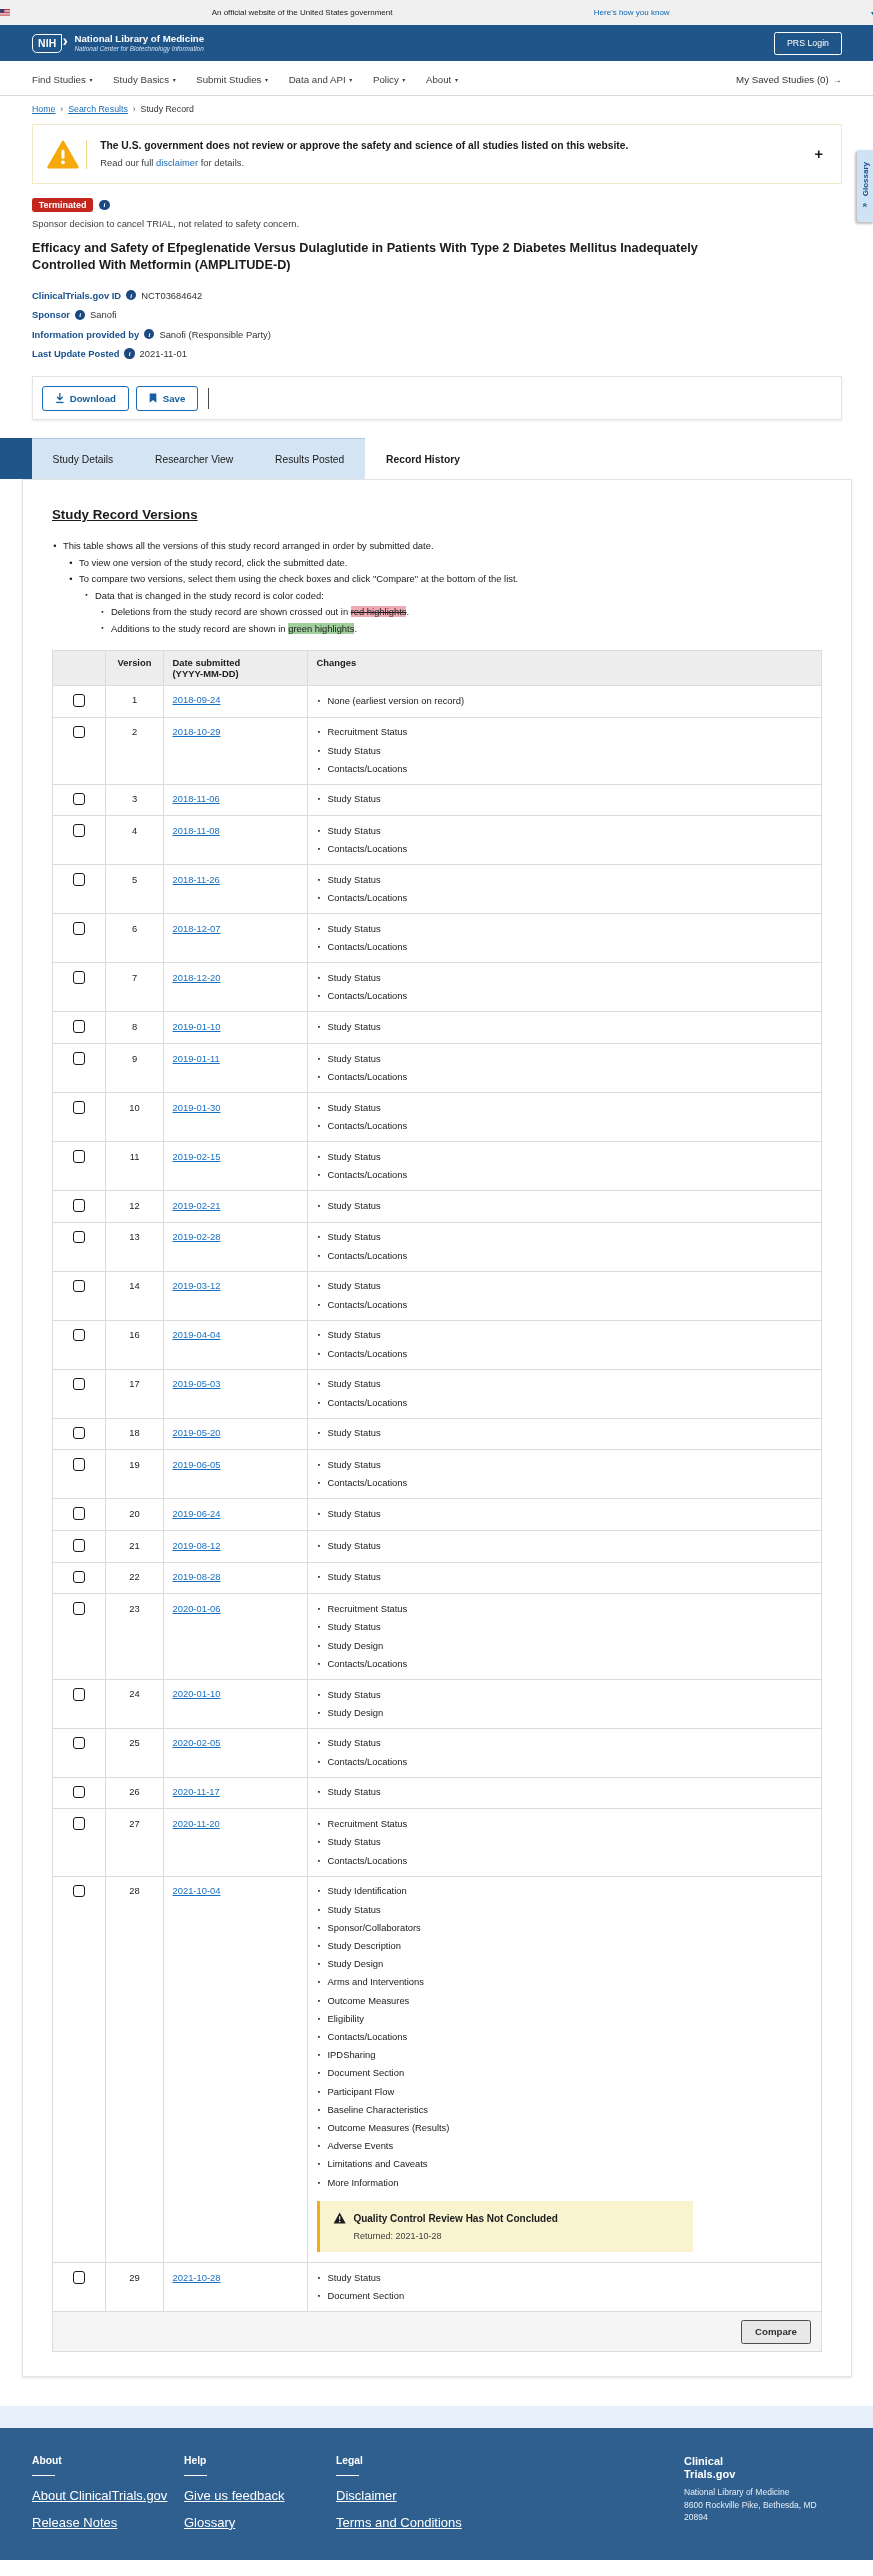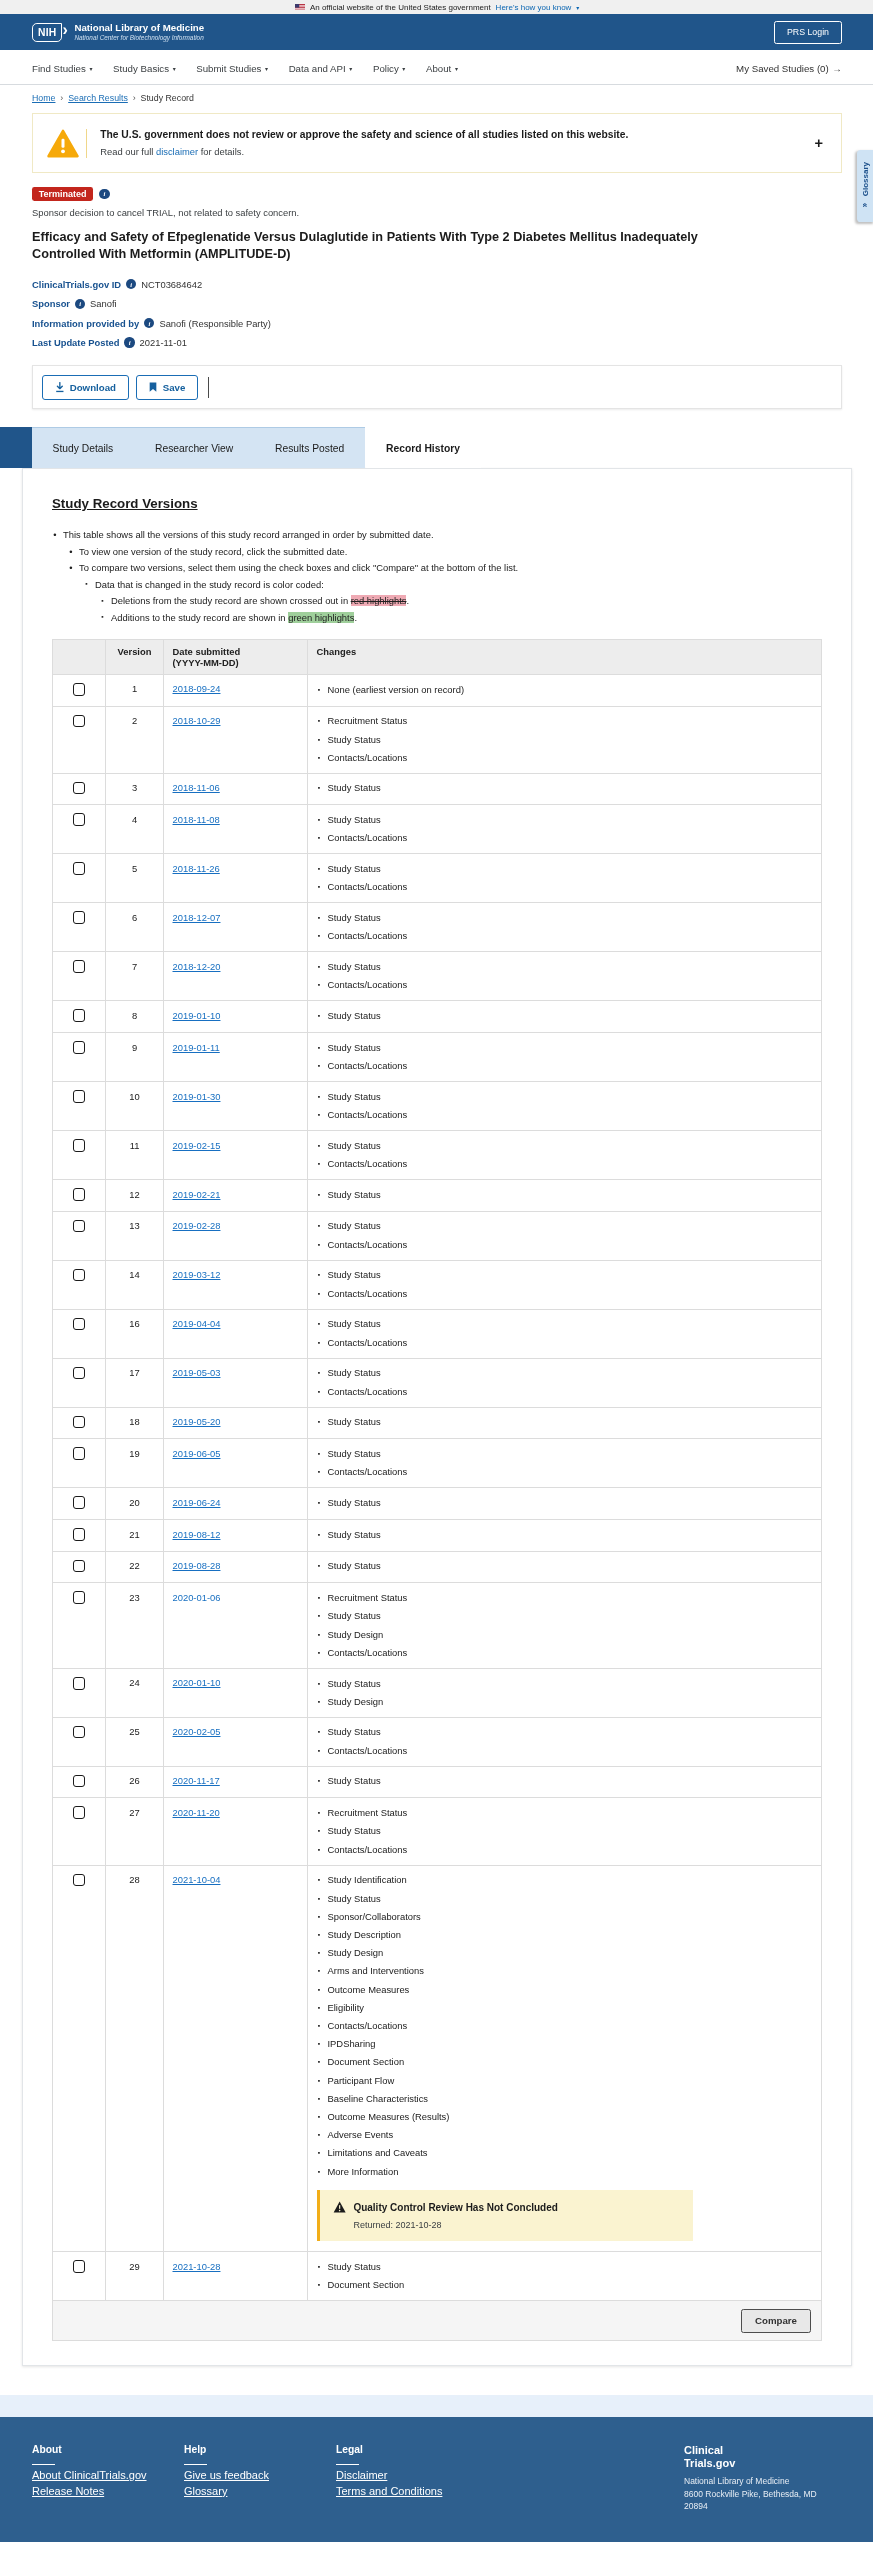--- a/index.html
+++ b/index.html
@@ -1,21 +1,21 @@
 <!DOCTYPE html>
 <html style="font-size:9.7px"><head>
 <meta charset="utf-8">
 <style>
   * { margin:0; padding:0; box-sizing:border-box; }
   body { font-family:"Liberation Sans","DejaVu Sans",sans-serif; background:#fff; color:#212121; width:874px; }
   a { cursor:pointer; }
   .wrap { padding-left:32px; padding-right:32px; }
 
   
-  .gov-banner { background:#f0f0f0; height:14px; display:flex; align-items:center; justify-content:center; gap:4.9px; font-size:8px; color:#1b1b1b; }
+  .gov-banner { background:#f0f0f0; height:25px; display:flex; align-items:center; justify-content:space-between; gap:4.9px; font-size:8px; color:#1b1b1b; }
   .gov-banner a { color:#0b66b2; }
   .gov-banner .caret { font-size:6px; color:#0b66b2; }
 
   
   .nih-bar { background:#20558a; height:36px; display:flex; align-items:center; justify-content:space-between; padding:0 32px; }
   .nih-logo { display:flex; align-items:center; gap:6px; }
   .nih-box { border:1.5px solid #fff; border-radius:4.9px 0 4.9px 4.9px; color:#fff; font-weight:bold; font-size:10.3px; padding:3px 4.9px; position:relative; letter-spacing:0.3px; }
   .nih-box::after { content:"\203A"; position:absolute; right:-6.7px; top:-2.4px; font-size:16px; color:#fff; font-weight:bold; }
   .nih-text-title { color:#fff; font-weight:bold; font-size:9.7px; line-height:1.1; }
   .nih-text-sub { color:#cfe0f0; font-style:italic; font-size:6.4px; }
@@ -108,21 +108,21 @@
 
   .compare-row { margin-top:0; background:#f5f5f5; border:0.6px solid #dcdcdc; border-top:none; padding:7.3px 9.7px; display:flex; justify-content:flex-end; }
   .compare-btn { background:#e8e8e8; border:1.2px solid #4d4d4d; border-radius:2.4px; font-size:9.7px; font-weight:bold; color:#333; padding:5.5px 13.3px; }
 
   
   .pre-footer-band { height:22px; background:#e7f0fa; margin-top:29px; }
   .mid-footer { background:#2e5f8e; padding:27px 32px 30px 32px; display:flex; }
   .mf-col { width:152px; }
   .mf-col h4 { color:#fff; font-size:10.3px; font-weight:bold; }
   .mf-col .rule { width:23px; height:1.2px; background:#fff; margin:8.5px 0 3.6px 0; }
-  .mf-col a { display:block; color:#fff; font-size:11px; margin-top:4px; }
+  .mf-col a { display:block; color:#fff; font-size:13px; margin-top:12px; }
   .mf-spacer { flex:1; }
   .mf-logo { width:158px; }
   .mf-logo .l1, .mf-logo .l2 { color:#fff; font-weight:bold; font-size:11px; line-height:1.15; }
   .mf-addr { margin-top:6px; color:#e8eef5; font-size:8.5px; line-height:1.45; }
 
   .page-rel { position:relative; }
 </style>
 </head>
 <body>
 
@@ -534,21 +534,21 @@
               <td class="date-cell"><a style="text-decoration: underline;">2019-08-28</a></td>
               <td class="chg-cell">
                 <ul class="chg-list">
                   <li>Study Status</li>
                 </ul>
               </td>
             </tr>
             <tr>
               <td class="cbx-cell"><span class="cbx"></span></td>
               <td class="ver-cell">23</td>
-              <td class="date-cell"><a style="">2020-01-06</a></td>
+              <td class="date-cell"><a style="text-decoration: underline;">2020-01-06</a></td>
               <td class="chg-cell">
                 <ul class="chg-list">
                   <li>Recruitment Status</li>
                   <li>Study Status</li>
                   <li>Study Design</li>
                   <li>Contacts/Locations</li>
                 </ul>
               </td>
             </tr>
             <tr>

